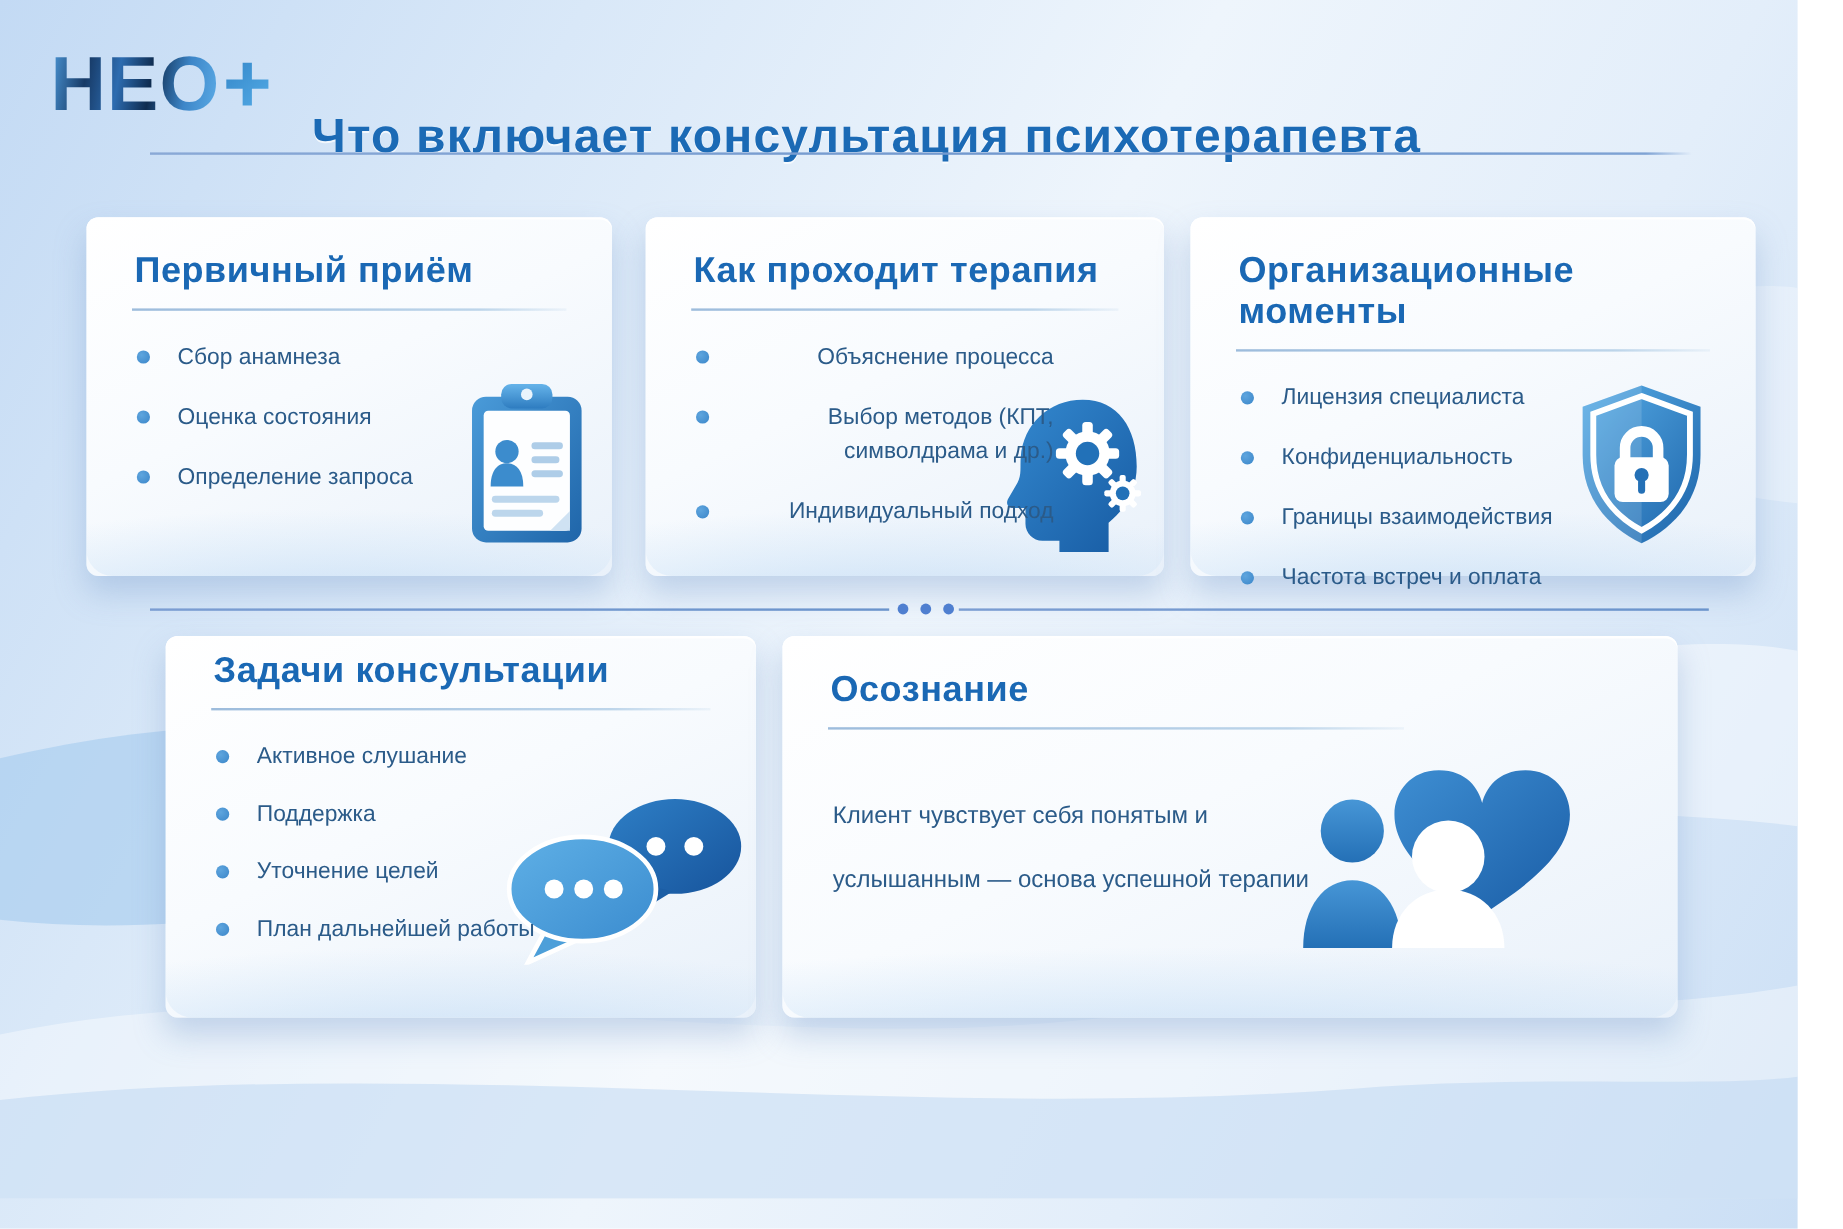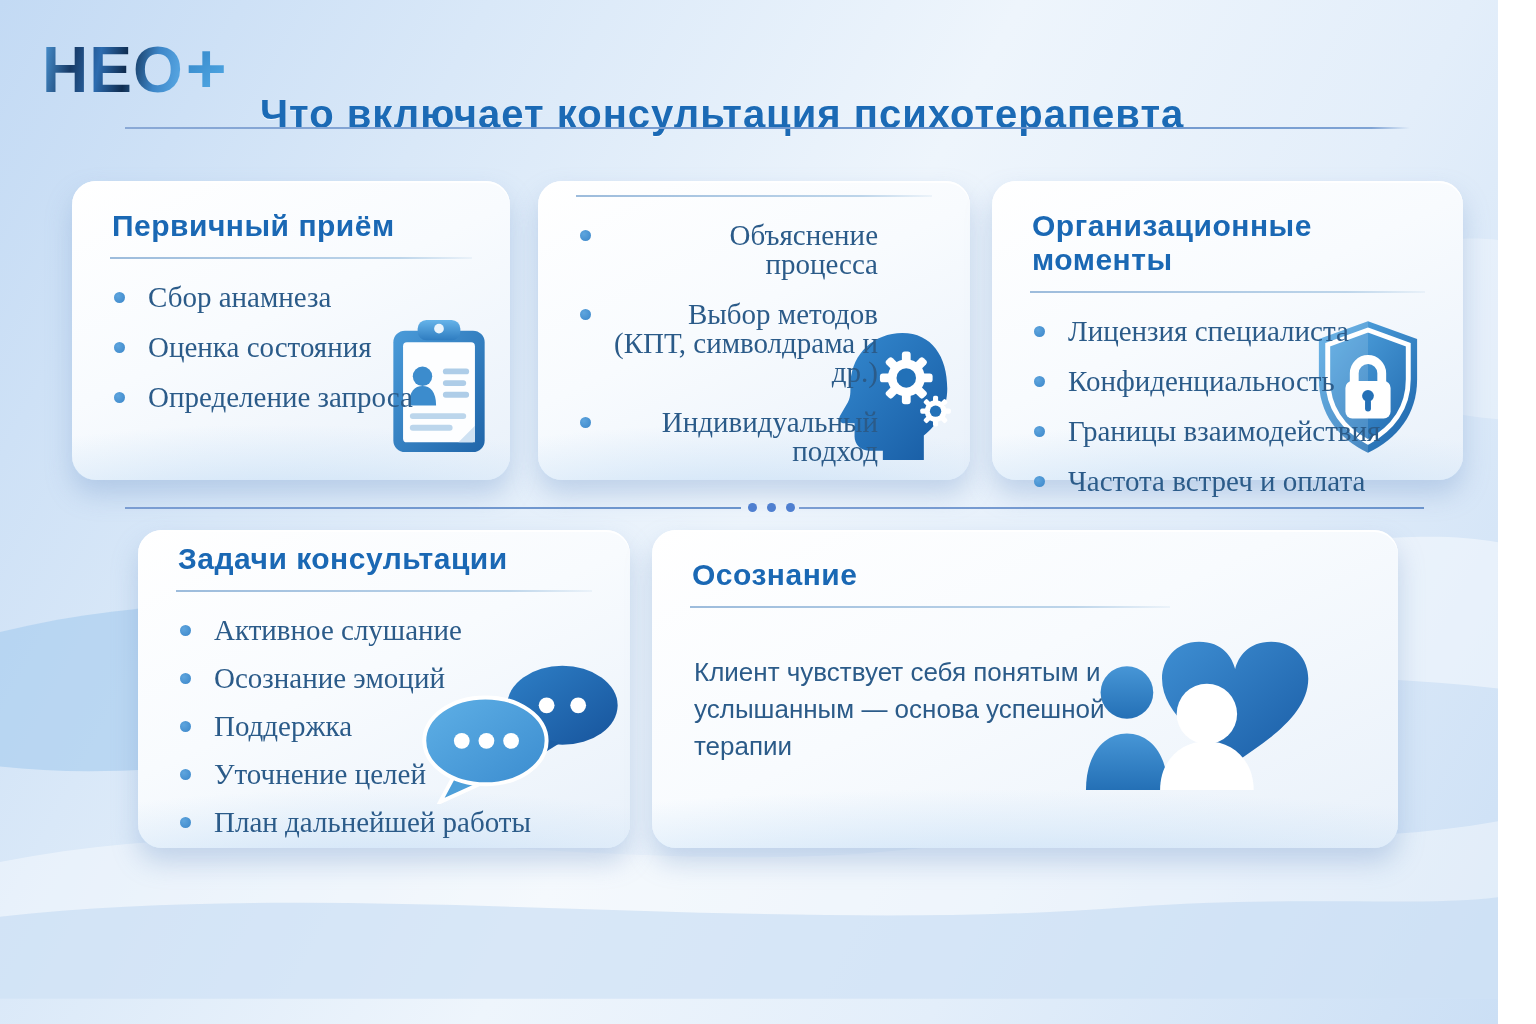--- a/index.html
+++ b/index.html
@@ -35,55 +35,55 @@
 
   
   .mid-rule{position:absolute;top:507px;height:2px;background:linear-gradient(to right,#7b9dd2,#6b94cc);}
   .mid-rule.left{left:125px;width:616px;}
   .mid-rule.right{left:799px;width:625px;}
   .mid-dots{position:absolute;top:503px;left:748px;display:flex;gap:10px;}
   .mid-dots span{width:9px;height:9px;border-radius:50%;background:#4f7fd0;display:block;}
 
   
   .card{
-    position:absolute;border-radius:24px;
+    position:absolute;border-radius:10px;
     background:linear-gradient(155deg,#ffffff 0%,#f8fbfe 45%,#e9f1fa 100%);
     box-shadow:0 14px 26px rgba(123,158,204,.38), inset 0 2px 0 rgba(255,255,255,.95);
   }
   .card::after{
     content:"";position:absolute;left:0;right:0;bottom:0;height:40%;
     border-radius:0 0 22px 22px;pointer-events:none;
     background:radial-gradient(130% 110% at 46% 135%, rgba(163,202,240,.55) 0%, rgba(196,222,246,.32) 48%, rgba(255,255,255,0) 74%);
   }
   .card h2{
     margin:28px 40px 0;font-size:30px;font-weight:700;color:#1a68b4;letter-spacing:.5px;
   }
   .card .rule{height:2px;margin:14px 38px 0;background:linear-gradient(to right,#9dbcdc,#bdd5ea 80%,rgba(189,213,234,.2));}
   .card ul{list-style:none;margin:24px 0 0 40px;padding:0;position:relative;z-index:2;}
   .card li{
     position:relative;padding-left:36px;margin-bottom:21px;
-    font-size:29px;color:#2b5b89;line-height:29px;font-family:Liberation Serif, serif;
+    font-size:19px;color:#2b5b89;line-height:29px;
   }
   .card li::before{
     content:"";position:absolute;left:2px;top:9px;width:11px;height:11px;border-radius:50%;
     background:radial-gradient(circle at 35% 35%,#5ea5de,#3b86c9);
   }
   #card-first{left:72px;top:181px;width:438px;height:299px;}
   #card-therapy{left:538px;top:181px;width:432px;height:299px;}
   #card-org{left:992px;top:181px;width:471px;height:299px;}
   #card-tasks{left:138px;top:530px;width:492px;height:318px;}
   #card-result{left:652px;top:530px;width:746px;height:318px;}
 
   #card-therapy ul{max-width:300px;text-align:right;}
   #card-tasks h2{margin-top:12px;}
   #card-tasks li{margin-bottom:19px;}
   #card-result .rule{width:480px;margin-right:0;}
   .result-text{
     position:relative;z-index:2;margin:46px 0 16px 42px;width:415px;
-    font-size:26px;line-height:37px;color:#2b5b89;
+    font-size:20px;line-height:53px;color:#2b5b89;
   }
 
   
   .card-icon{position:absolute;z-index:1;}
   #icon-clipboard{right:22px;bottom:26px;width:98px;height:136px;}
   #icon-head{right:12px;bottom:18px;width:122px;height:132px;}
   #icon-shield{right:40px;bottom:24px;width:110px;height:138px;}
   #icon-chat{right:8px;bottom:44px;width:208px;height:148px;}
   #icon-people{right:74px;bottom:58px;width:244px;height:156px;}
 </style>
@@ -135,20 +135,21 @@
       <path d="M19 90 C19 76 25 70 33 70 C41 70 47 76 47 90 Z" fill="#3c8ccd"></path>
       <rect x="54" y="52" width="27" height="6" rx="3" fill="#aecde8"></rect>
       <rect x="54" y="64" width="24" height="6" rx="3" fill="#aecde8"></rect>
       <rect x="54" y="76" width="27" height="6" rx="3" fill="#aecde8"></rect>
       <rect x="20" y="98" width="58" height="6" rx="3" fill="#bcd6ec"></rect>
       <rect x="20" y="110" width="44" height="6" rx="3" fill="#bcd6ec"></rect>
     </svg>
   </section>
 
   <section class="card" id="card-therapy">
+    <h2>Как проходит терапия</h2>
     <div class="rule"></div>
     <ul>
       <li>Объяснение процесса</li>
       <li>Выбор методов (КПТ, символдрама и др.)</li>
       <li>Индивидуальный подход</li>
     </ul>
     <svg class="card-icon" id="icon-head" viewBox="0 0 125 135" aria-hidden="true">
       <defs>
         <linearGradient id="gHead" x1="0" y1="0" x2="1" y2="1">
           <stop offset="0" stop-color="#3489cf"></stop>
@@ -211,21 +212,20 @@
       <span></span>
       <span></span>
     </div>
   <div class="mid-rule right"></div>
 
   <section class="card" id="card-tasks">
     <h2>Задачи консультации</h2>
     <div class="rule"></div>
     <ul>
       <li>Активное слушание</li>
-      <li>Осознание эмоций</li>
       <li>Поддержка</li>
       <li>Уточнение целей</li>
       <li>План дальнейшей работы</li>
     </ul>
     <svg class="card-icon" id="icon-chat" viewBox="0 0 210 150" aria-hidden="true">
       <defs>
         <linearGradient id="gB1" x1="0" y1="0" x2="1" y2="1">
           <stop offset="0" stop-color="#5fb0e6"></stop>
             <stop offset="1" stop-color="#3b8ccf"></stop>
         </linearGradient>

